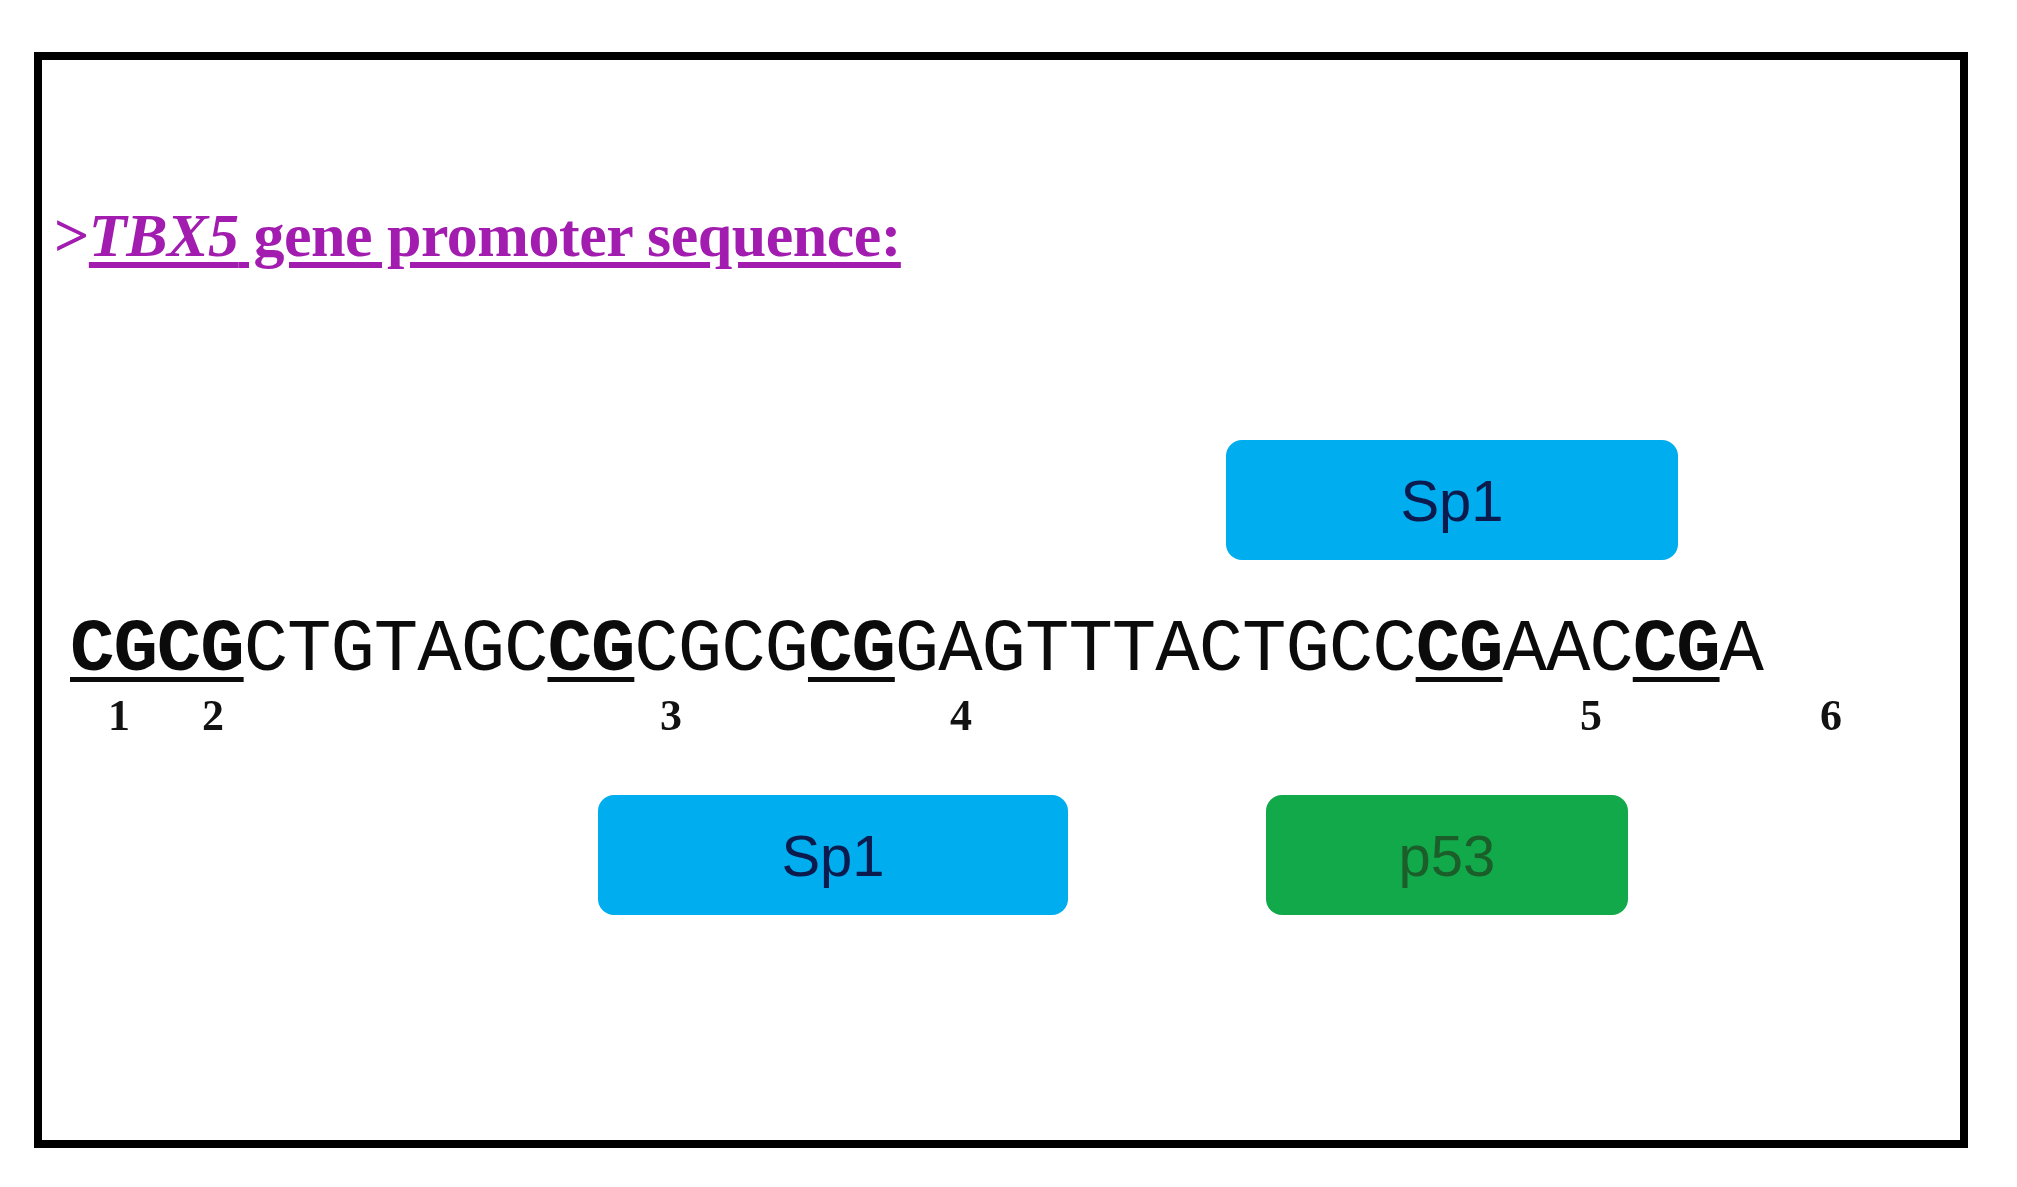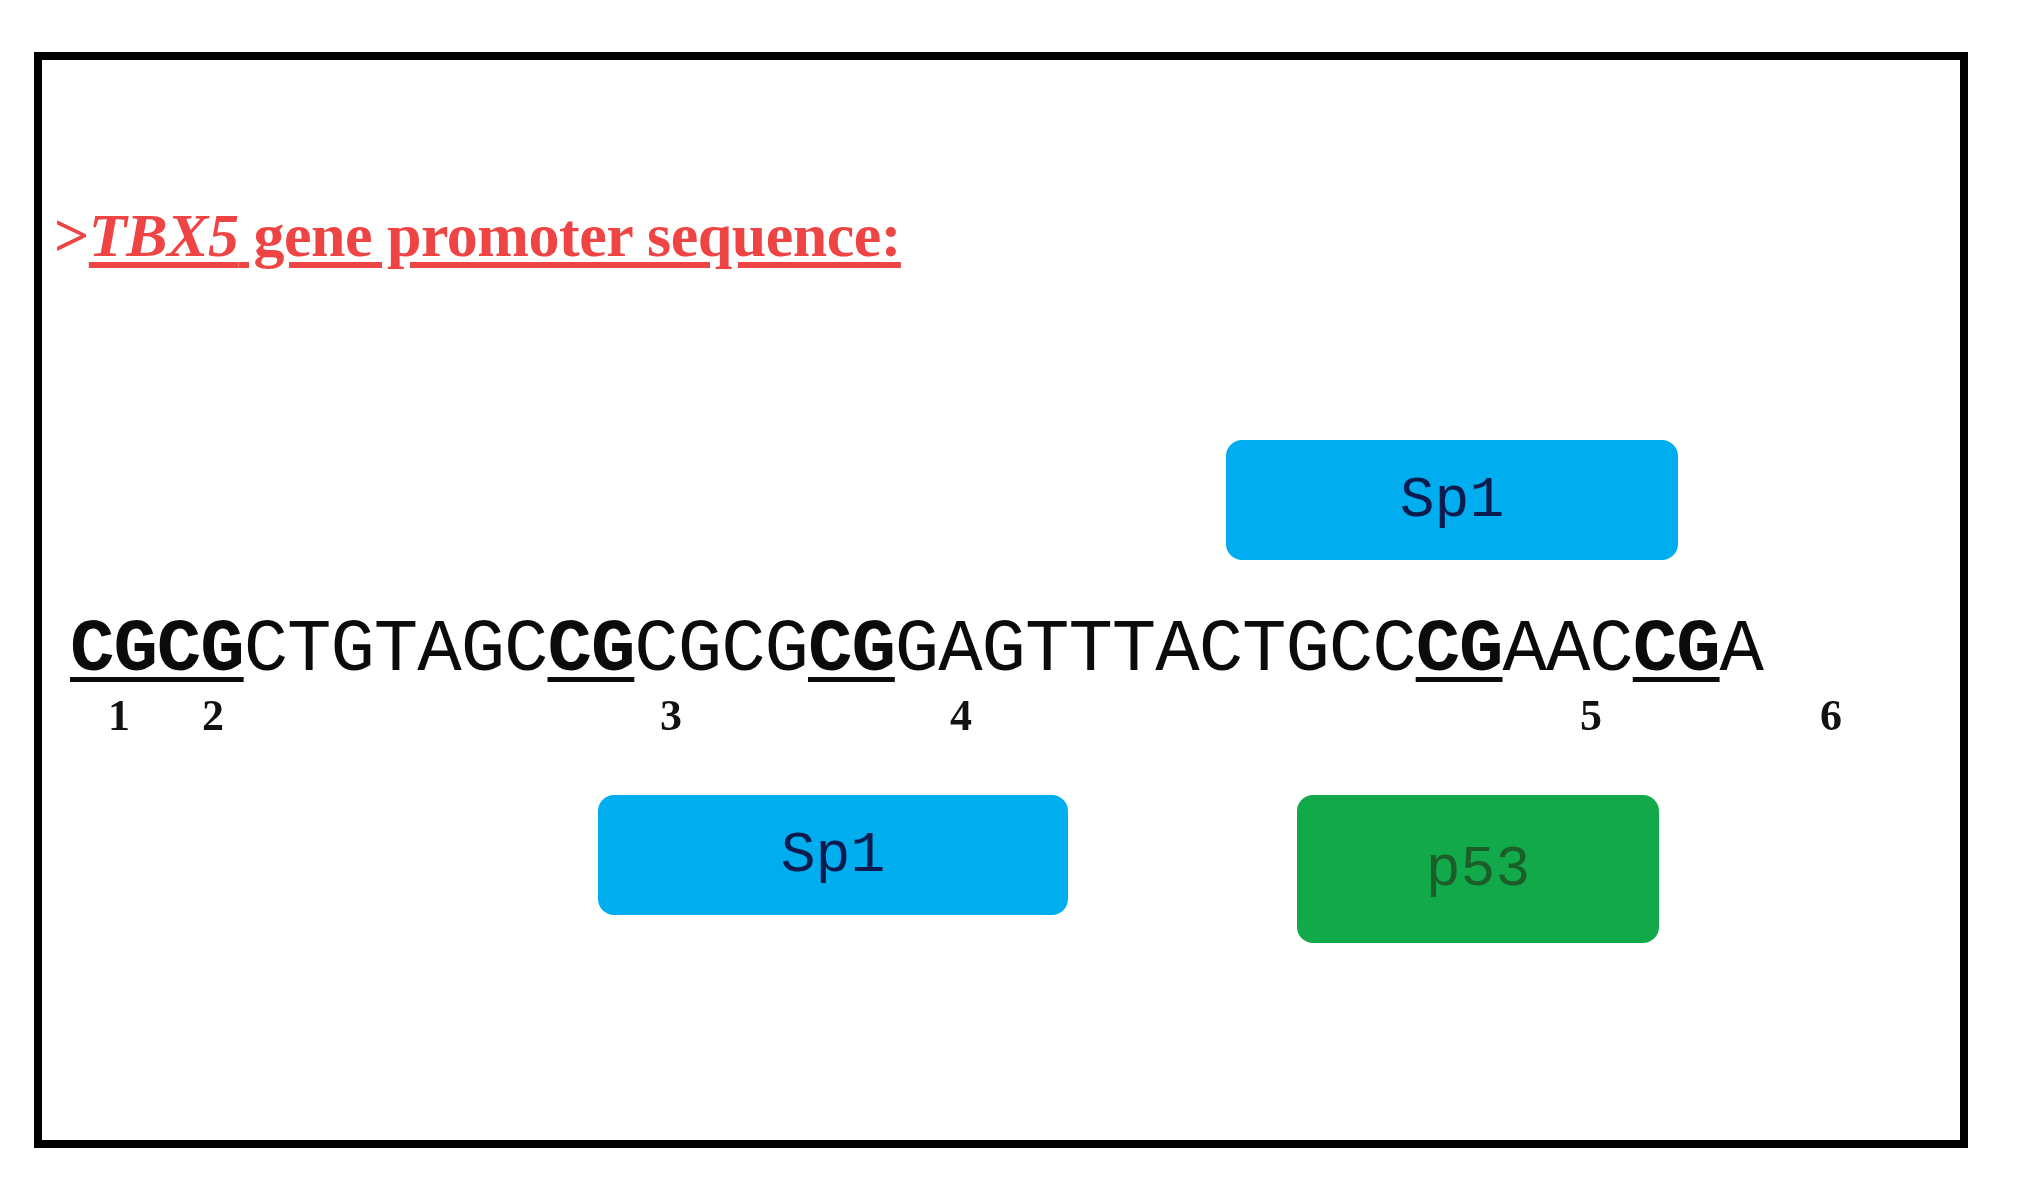--- a/index.html
+++ b/index.html
@@ -28,21 +28,21 @@
   }
 
   
   #figure-title {
     position: absolute;
     left: 12px;
     top: 140px;
     white-space: nowrap;
     font-size: 62px;
     font-weight: bold;
-    color: #ef4444;
+    color: #a21caf;
     letter-spacing: -0.5px;
   }
   #figure-title .gt {
     font-weight: bold;
     font-style: normal;
   }
   #figure-title .title-underlined {
     text-decoration: underline;
     text-decoration-thickness: 6px;
     text-underline-offset: 6px;
@@ -94,42 +94,42 @@
     font-family: "Liberation Serif", serif;
   }
 
   
   .tf-box {
     position: absolute;
     border-radius: 16px;
     display: flex;
     align-items: center;
     justify-content: center;
-    font-family: Liberation Mono, monospace;
+    font-family: Liberation Sans, sans-serif;
     font-size: 58px;
     font-weight: 400;
     box-sizing: border-box;
   }
   #tf-sp1-top {
     left: 1184px;
     top: 380px;
     width: 452px;
     height: 120px;
   }
   #tf-sp1-bottom {
     left: 556px;
     top: 735px;
     width: 470px;
     height: 120px;
   }
   #tf-p53 {
-    left: 1255px;
+    left: 1224px;
     top: 735px;
     width: 362px;
-    height: 148px;
+    height: 120px;
   }
 </style>
 </head>
 <body>
 
 <div id="figure-panel" style="border-color: rgb(0, 0, 0); background: rgb(255, 255, 255);">
 
   <div id="figure-title">
     <span class="gt">&gt;</span><span class="title-underlined"><span class="gene-name">TBX5</span><span> gene promoter sequence:</span></span>
   </div>

